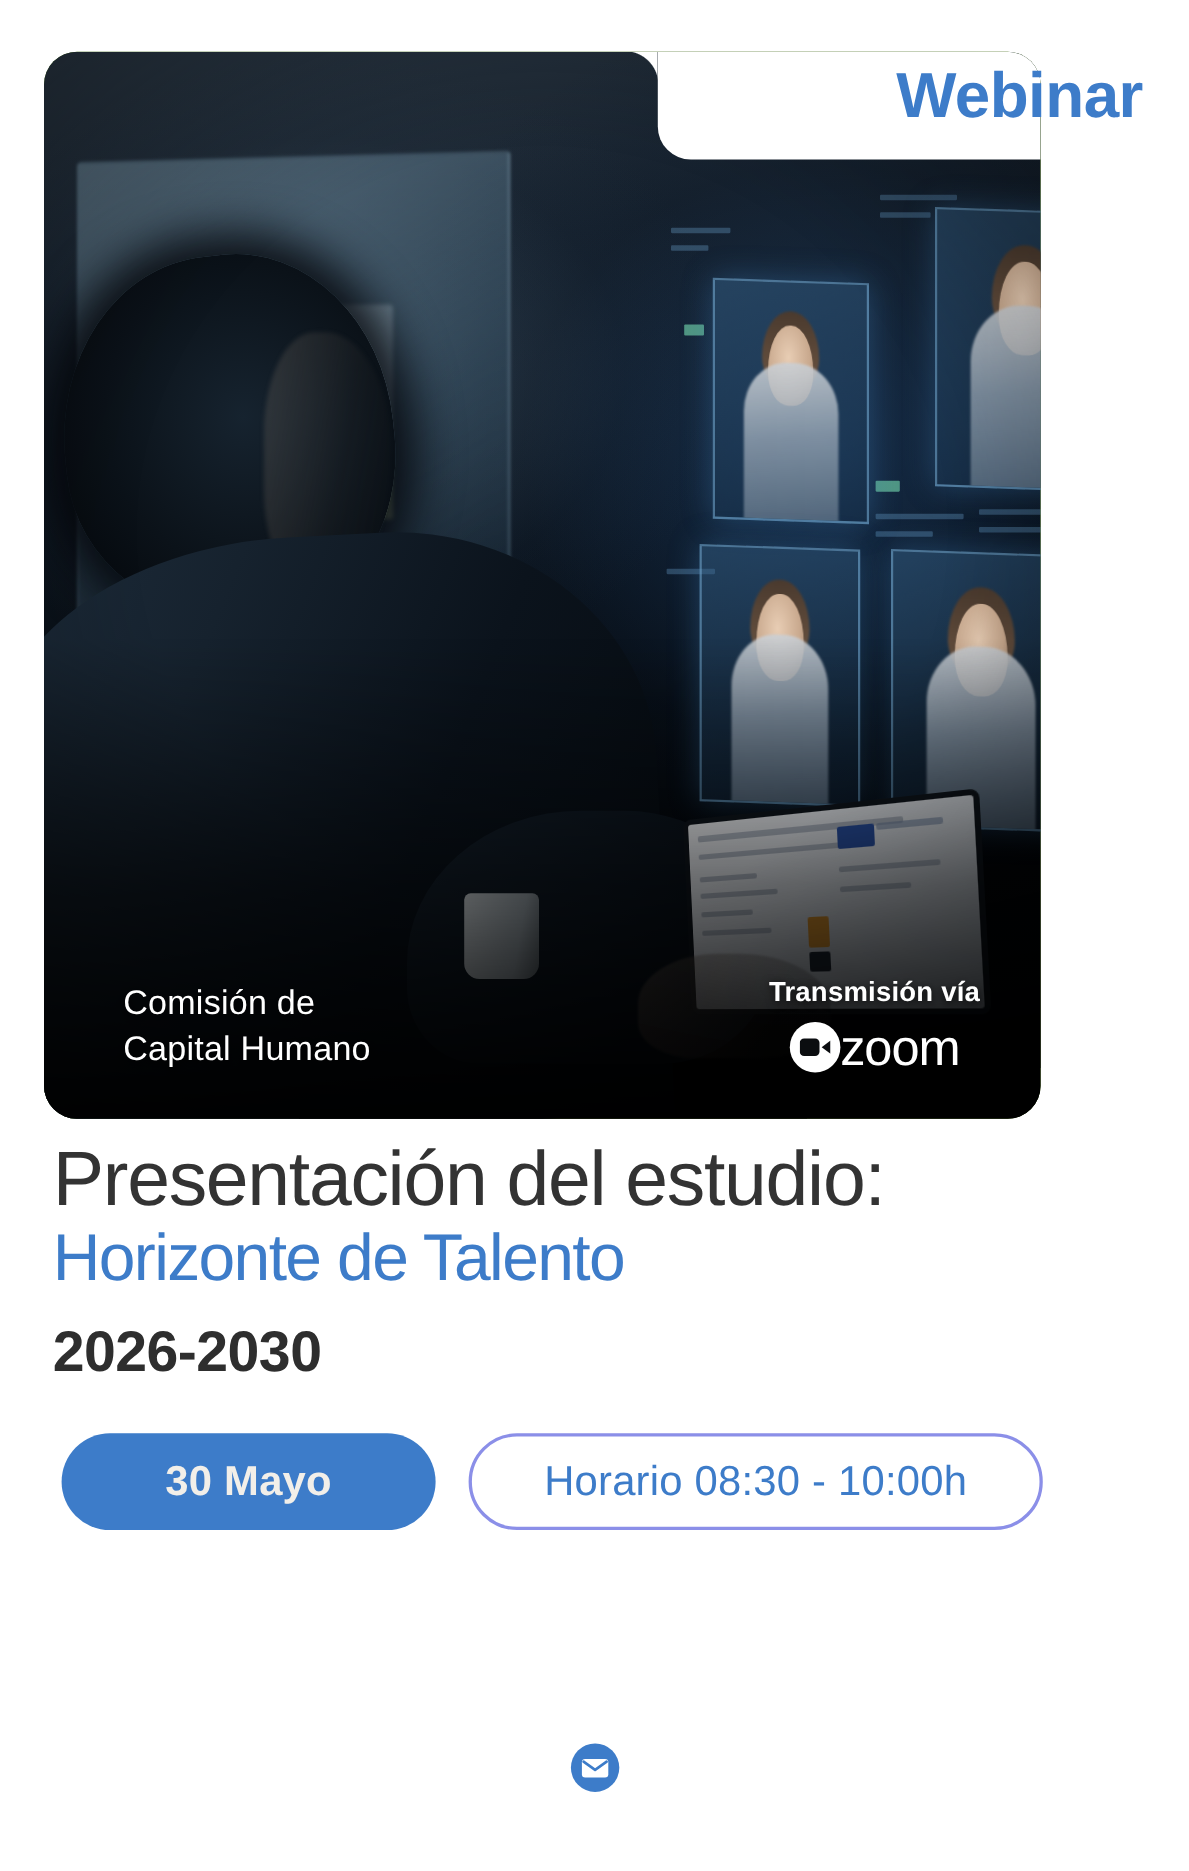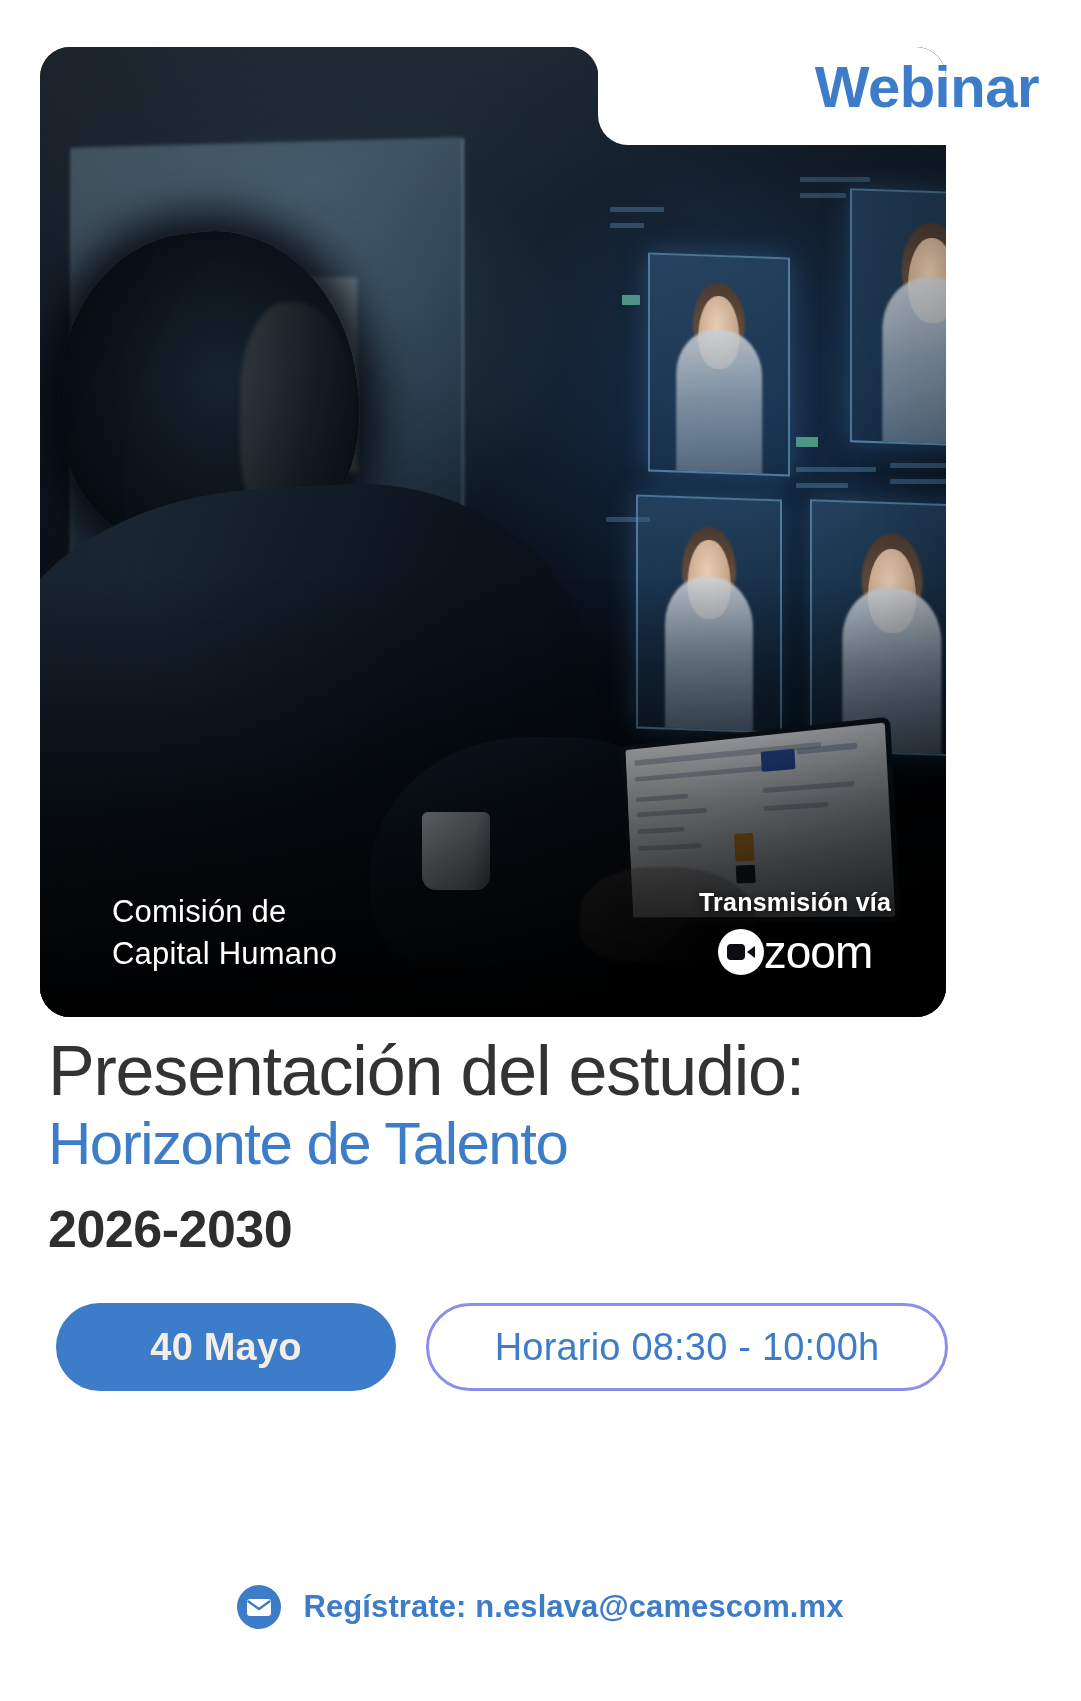--- a/index.html
+++ b/index.html
@@ -411,24 +411,23 @@
 
   <div class="notch"></div>
 </div>
 
 <div class="webinar-text">Webinar</div>
 
 <div class="headline-1">Presentación del estudio:</div>
 <div class="headline-2">Horizonte de Talento</div>
 <div class="headline-3">2026-2030</div>
 
-<div class="pill-date">40 Mayo</div>
+<div class="pill-date">30 Mayo</div>
 <div class="pill-time">Horario 08:30 - 10:00h</div>
 
 <div class="footer">
   <div class="mail-icon">
     <svg width="26" height="19" viewBox="0 0 26 19" aria-hidden="true">
       <rect x="1" y="1" width="24" height="17" rx="3" fill="#ffffff"></rect>
       <path d="M2.5 3.5 L13 11 L23.5 3.5" stroke="#3d7cc9" stroke-width="2.4" fill="none" stroke-linecap="round" stroke-linejoin="round"></path>
     </svg>
   </div>
-  <div class="footer-text">Regístrate: n.eslava@camescom.mx</div>
 </div>
 
 </body></html>

